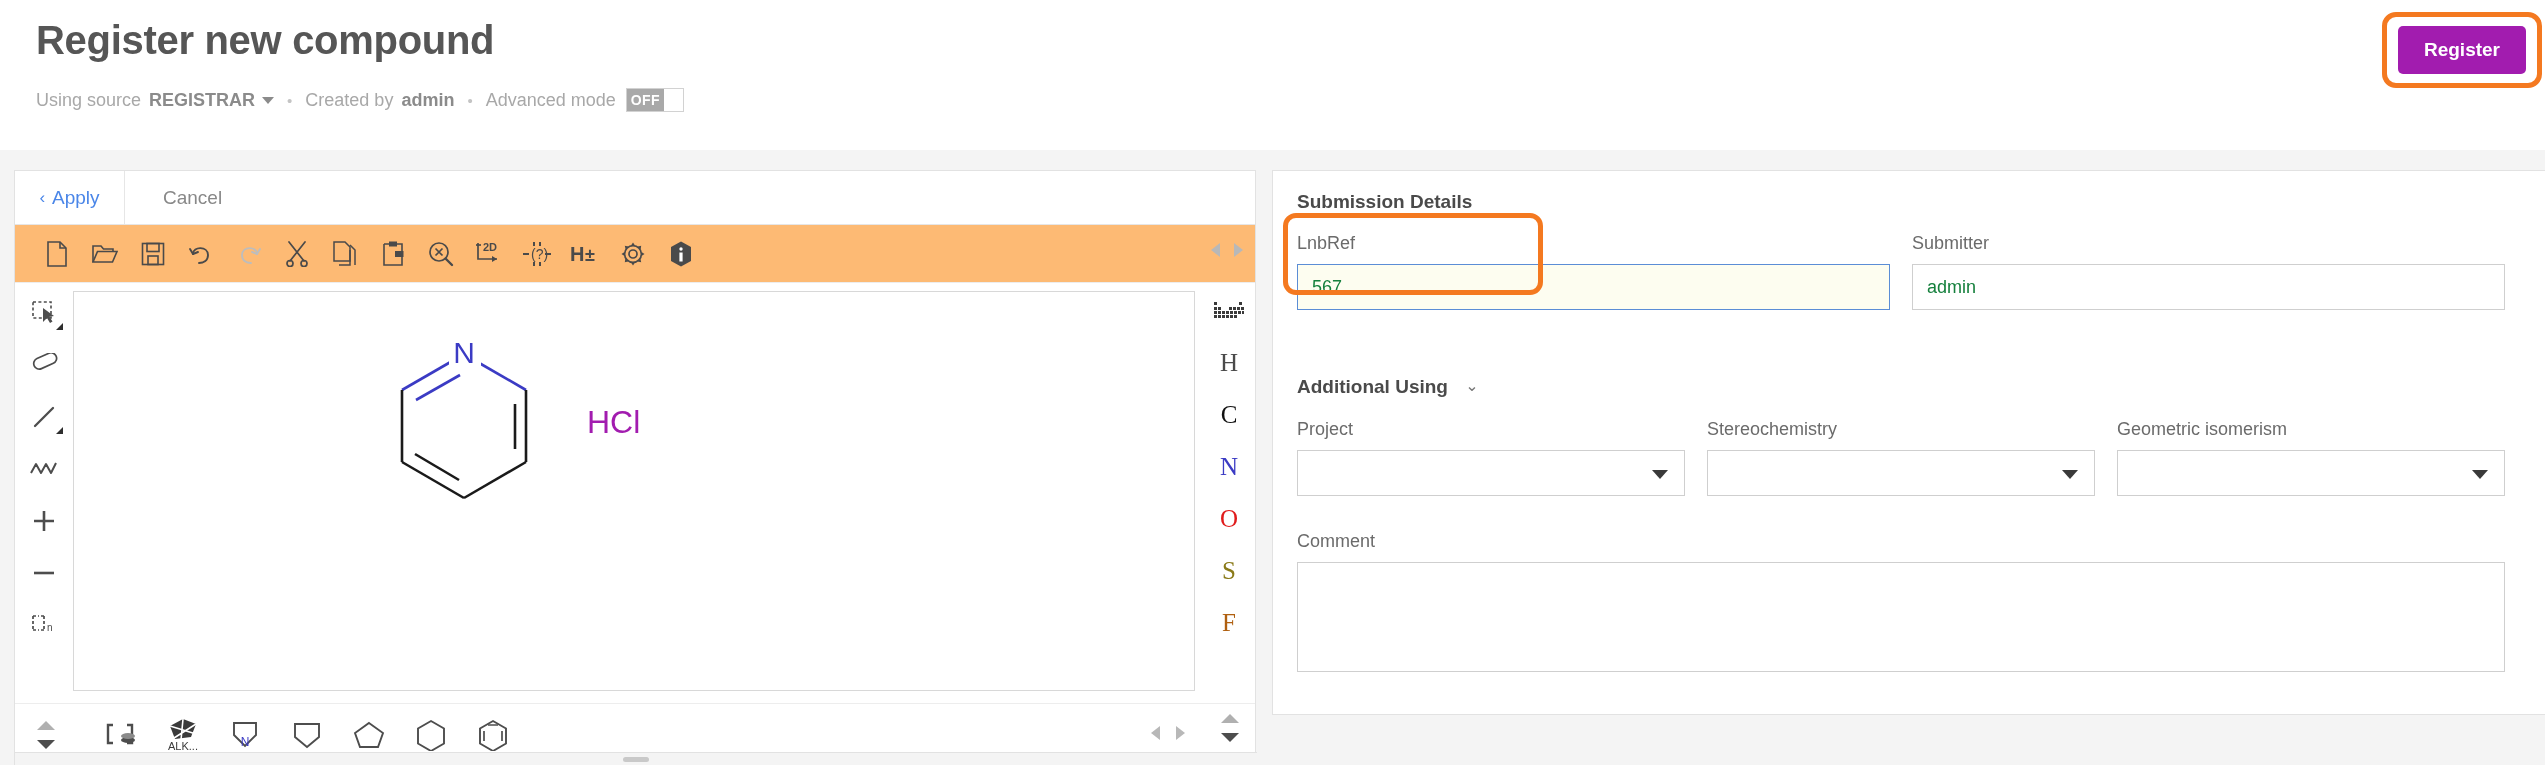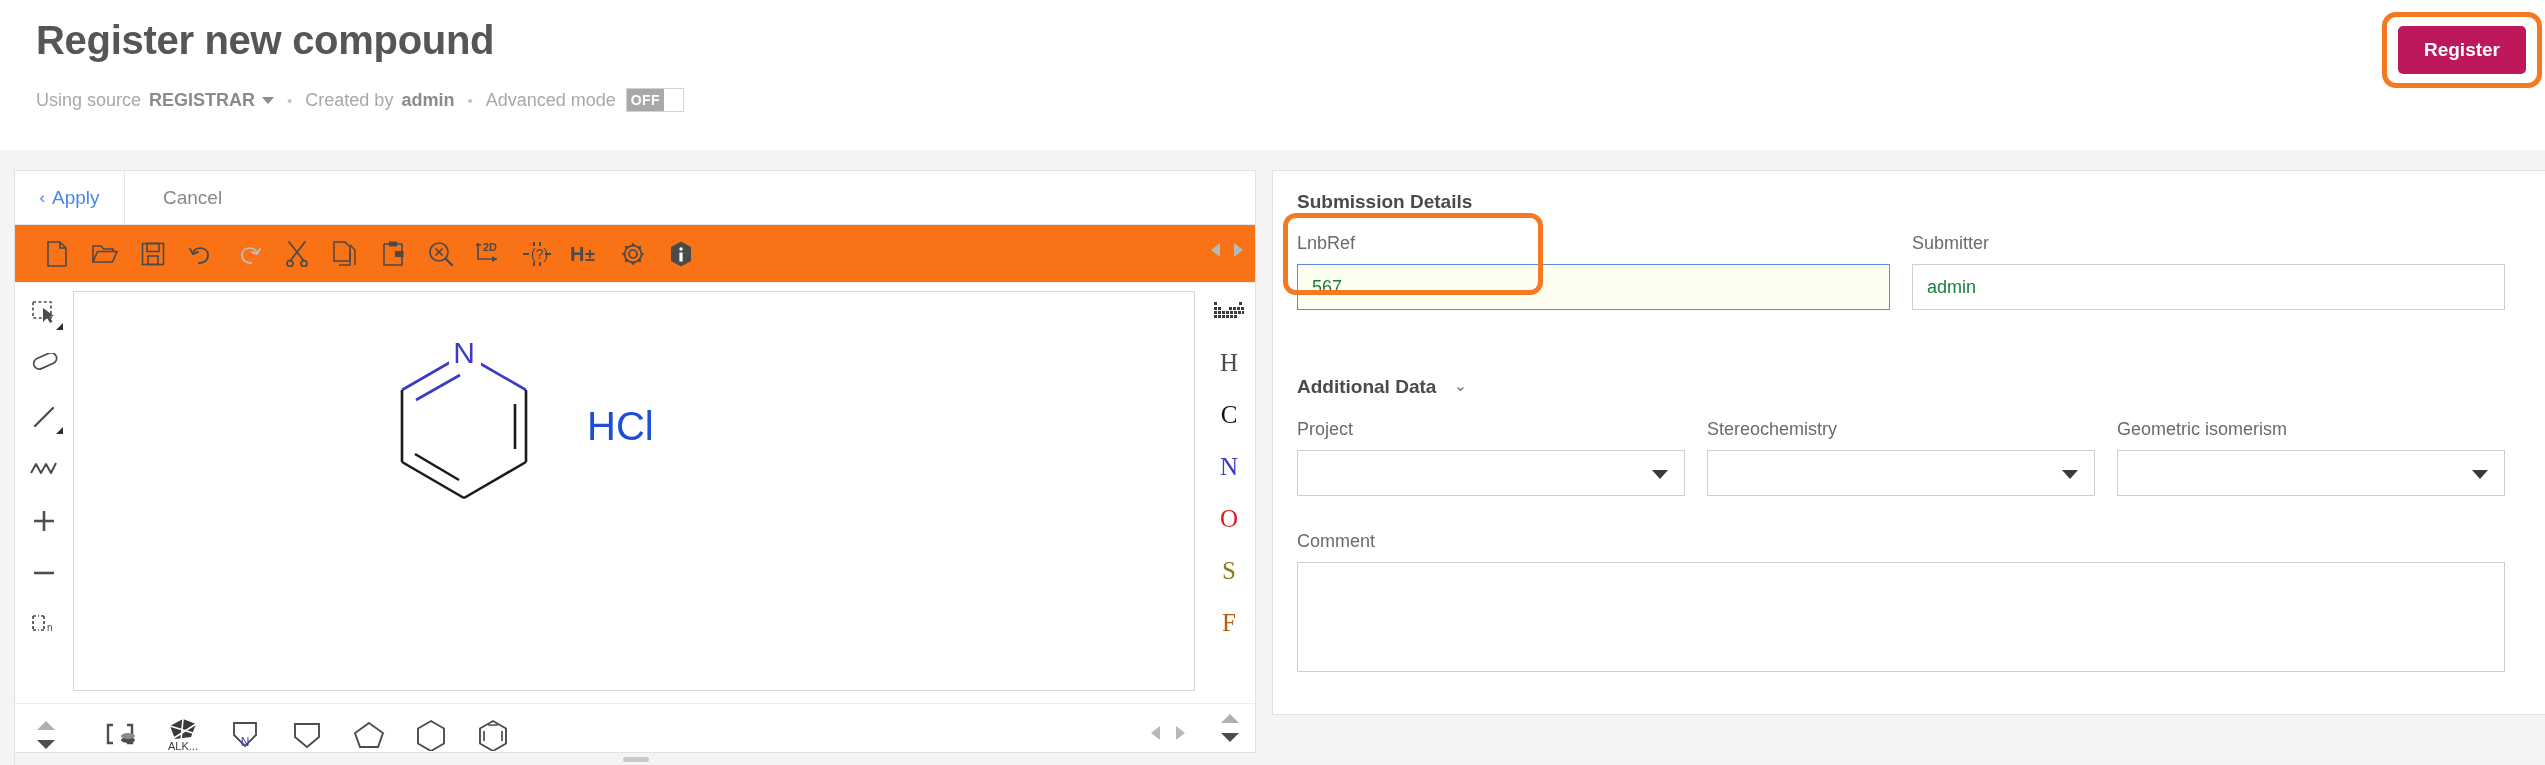--- a/index.html
+++ b/index.html
@@ -47,21 +47,21 @@
     justify-content: center; letter-spacing: 0.4px;
   }
 
   
   .register-wrap {
     position: absolute; right: 15px; top: 12px;
     border: 5px solid #f47920; border-radius: 14px;
     padding: 9px 11px; background: #ffffff;
   }
   .register-btn {
-    background: #be185d; color: #ffffff; border: none; border-radius: 5px;
+    background: #a21caf; color: #ffffff; border: none; border-radius: 5px;
     font-size: 19px; font-weight: bold; padding: 13px 26px;
     font-family: "Liberation Sans", sans-serif; cursor: pointer;
   }
 
   
   .main-area {
     position: absolute; left: 0; top: 150px;
     width: 2545px; height: 615px; background: #f4f4f4;
   }
 
@@ -81,21 +81,21 @@
   }
   .act-apply .chev { font-size: 17px; margin-right: 7px; }
   .act-cancel {
     display: flex; align-items: center; padding-left: 38px;
     color: #888888; font-size: 19px; cursor: pointer;
   }
 
   .ketcher-top {
     height: 58px; display: flex; align-items: center;
     padding-left: 18px; position: relative;
-    border-bottom: 1px solid #ededed; background: #f97316;
+    border-bottom: 1px solid #ededed; background: #fdba74;
   }
   .tbtn {
     width: 48px; height: 44px; display: flex; align-items: center;
     justify-content: center; cursor: pointer; color: #4a4a4a;
   }
   .tbtn.dim { color: #bdbdbd; }
   .tb-navs {
     position: absolute; right: 12px; top: 18px;
     display: flex; gap: 14px; align-items: center;
   }
@@ -133,21 +133,21 @@
     font-family: "Liberation Serif", serif; font-size: 25px;
   }
   .canvas-area {
     position: absolute; left: 58px; top: 8px;
     width: 1122px; height: 400px;
     border: 1px solid #d8d8d8; background: #ffffff;
   }
   .mol-svg { position: absolute; left: 0; top: 0; }
   .hcl-label {
     position: absolute; left: 513px; top: 112px;
-    color: #1d4ed8; font-size: 40px;
+    color: #a21caf; font-size: 32px;
     font-family: "Liberation Sans", sans-serif;
   }
 
   .ketcher-bottom {
     position: relative; height: 62px; border-top: 1px solid #ededed;
     display: flex; align-items: center; padding-left: 14px; gap: 6px;
     background: #ffffff;
   }
   .stepper {
     width: 34px; display: flex; flex-direction: column;
@@ -539,21 +539,21 @@
         <div class="field-label">LnbRef</div>
         <input class="field-input focused" value="567" style="">
       </div>
       <div class="col">
         <div class="field-label">Submitter</div>
         <input class="field-input" value="admin" style="">
       </div>
     </div>
 
     <div class="section-title" style="left:24px; top:205px;">
-      <span>Additional Data</span>
+      <span>Additional Using</span>
       <span class="chev-small">⌄</span>
     </div>
 
     <div style="position:absolute; left:24px; top:248px; width:1208px;" class="row-3">
       <div class="col">
         <div class="field-label">Project</div>
         <div class="select-box">
           <span class="arrow"></span>
         </div>
       </div>

